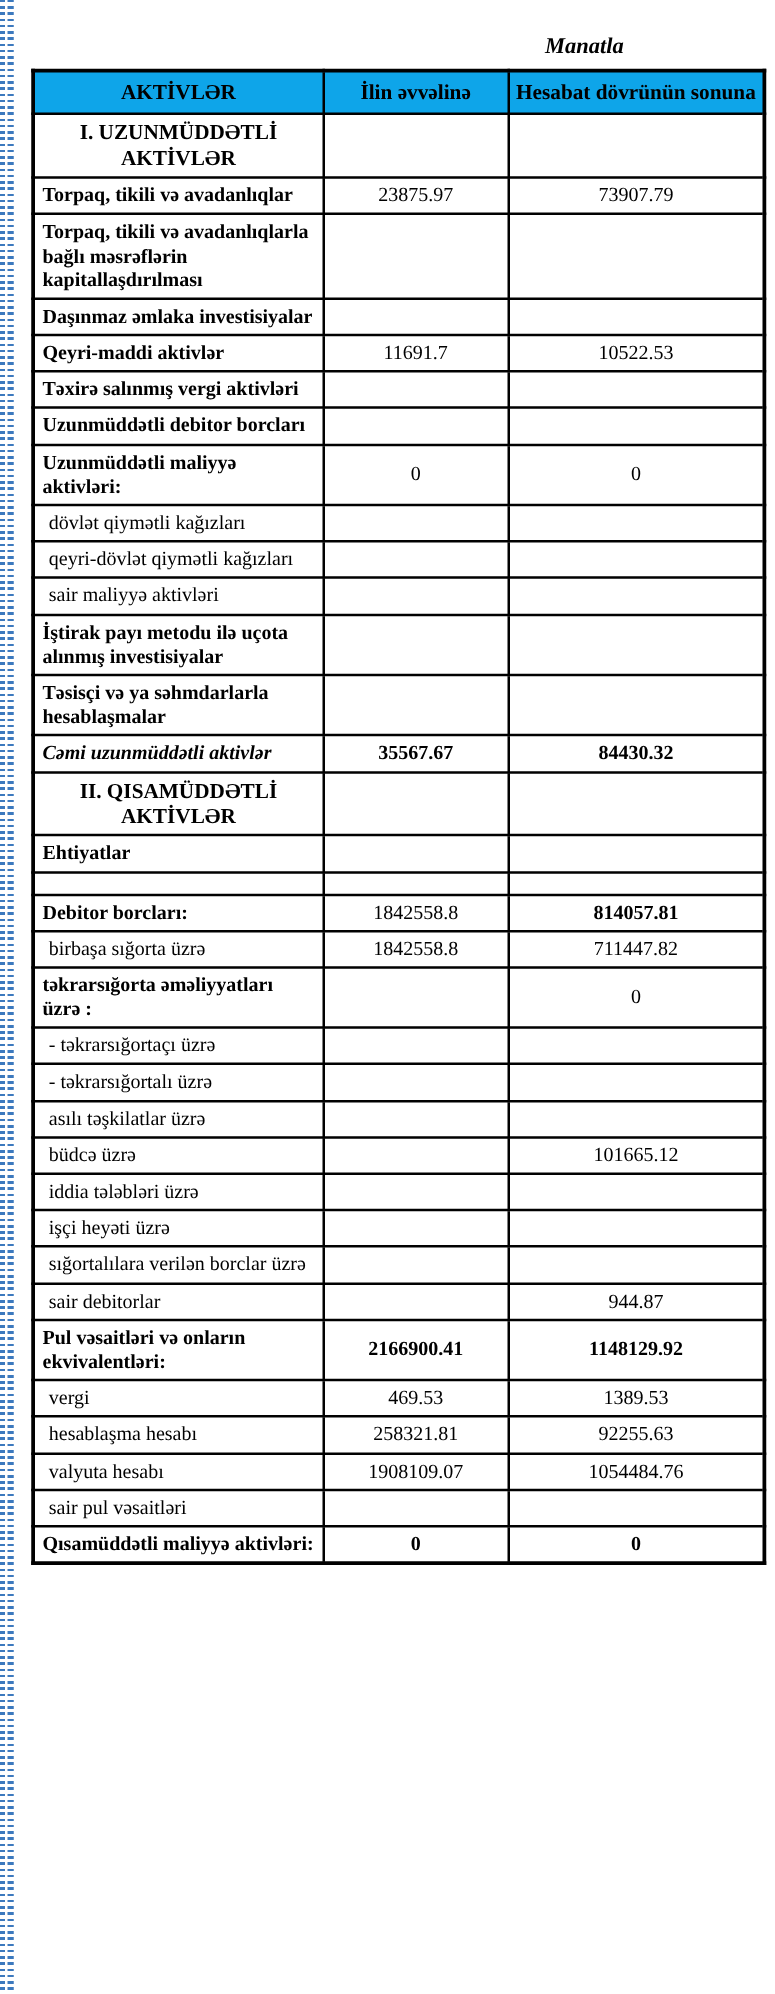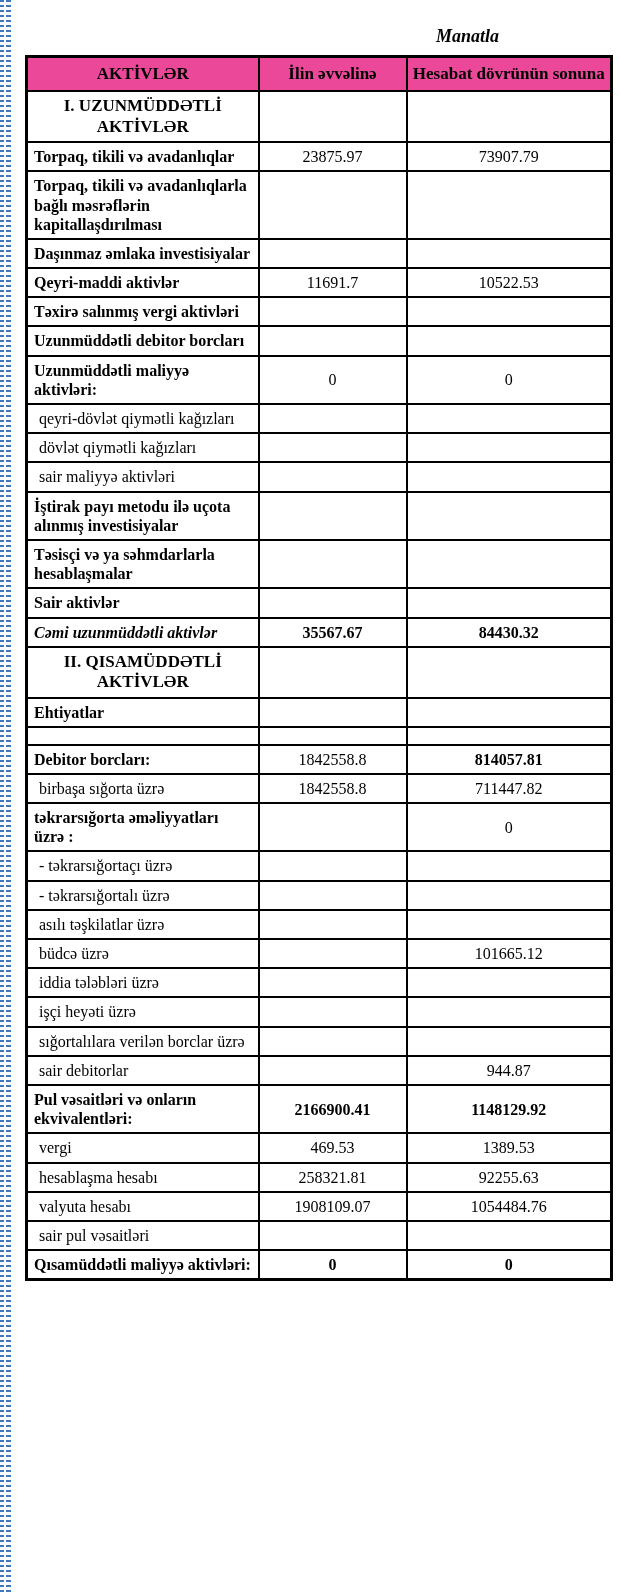--- a/index.html
+++ b/index.html
@@ -50,21 +50,21 @@
     margin-bottom: 8px;
     padding-right: 2px;
   }
   table.balance {
     width: 585px;
     border-collapse: collapse;
     table-layout: fixed;
     border: 3px solid #000000;
   }
   table.balance th {
-    background: #ec4899;
+    background: #0ea5e9;
     border: 2px solid #000000;
     font-size: 17px;
     font-weight: bold;
     text-align: center;
     vertical-align: middle;
     padding: 6px 4px;
     line-height: 1.2;
   }
   table.balance td {
     border: 2px solid #000000;
@@ -160,46 +160,41 @@
           <td class="label">Uzunmüddətli debitor borcları</td>
           <td class="value"></td>
           <td class="value"></td>
         </tr>
         <tr class="row-item-bold">
           <td class="label">Uzunmüddətli maliyyə aktivləri:</td>
           <td class="value">0</td>
           <td class="value">0</td>
         </tr>
         <tr class="row-item">
+          <td class="label">dövlət qiymətli kağızları</td>
+          <td class="value"></td>
+          <td class="value"></td>
+        </tr>
+        <tr class="row-item">
           <td class="label">qeyri-dövlət qiymətli kağızları</td>
           <td class="value"></td>
           <td class="value"></td>
         </tr>
         <tr class="row-item">
-          <td class="label">dövlət qiymətli kağızları</td>
-          <td class="value"></td>
-          <td class="value"></td>
-        </tr>
-        <tr class="row-item">
           <td class="label">sair maliyyə aktivləri</td>
           <td class="value"></td>
           <td class="value"></td>
         </tr>
         <tr class="row-item-bold">
           <td class="label">İştirak payı metodu ilə uçota alınmış investisiyalar</td>
           <td class="value"></td>
           <td class="value"></td>
         </tr>
         <tr class="row-item-bold">
           <td class="label">Təsisçi və ya səhmdarlarla hesablaşmalar</td>
-          <td class="value"></td>
-          <td class="value"></td>
-        </tr>
-        <tr class="row-item-bold">
-          <td class="label">Sair aktivlər</td>
           <td class="value"></td>
           <td class="value"></td>
         </tr>
         <tr class="row-total">
           <td class="label">Cəmi uzunmüddətli aktivlər</td>
           <td class="value vbold">35567.67</td>
           <td class="value vbold">84430.32</td>
         </tr>
         <tr class="row-section">
           <td class="label">II. QISAMÜDDƏTLİ AKTİVLƏR</td>

